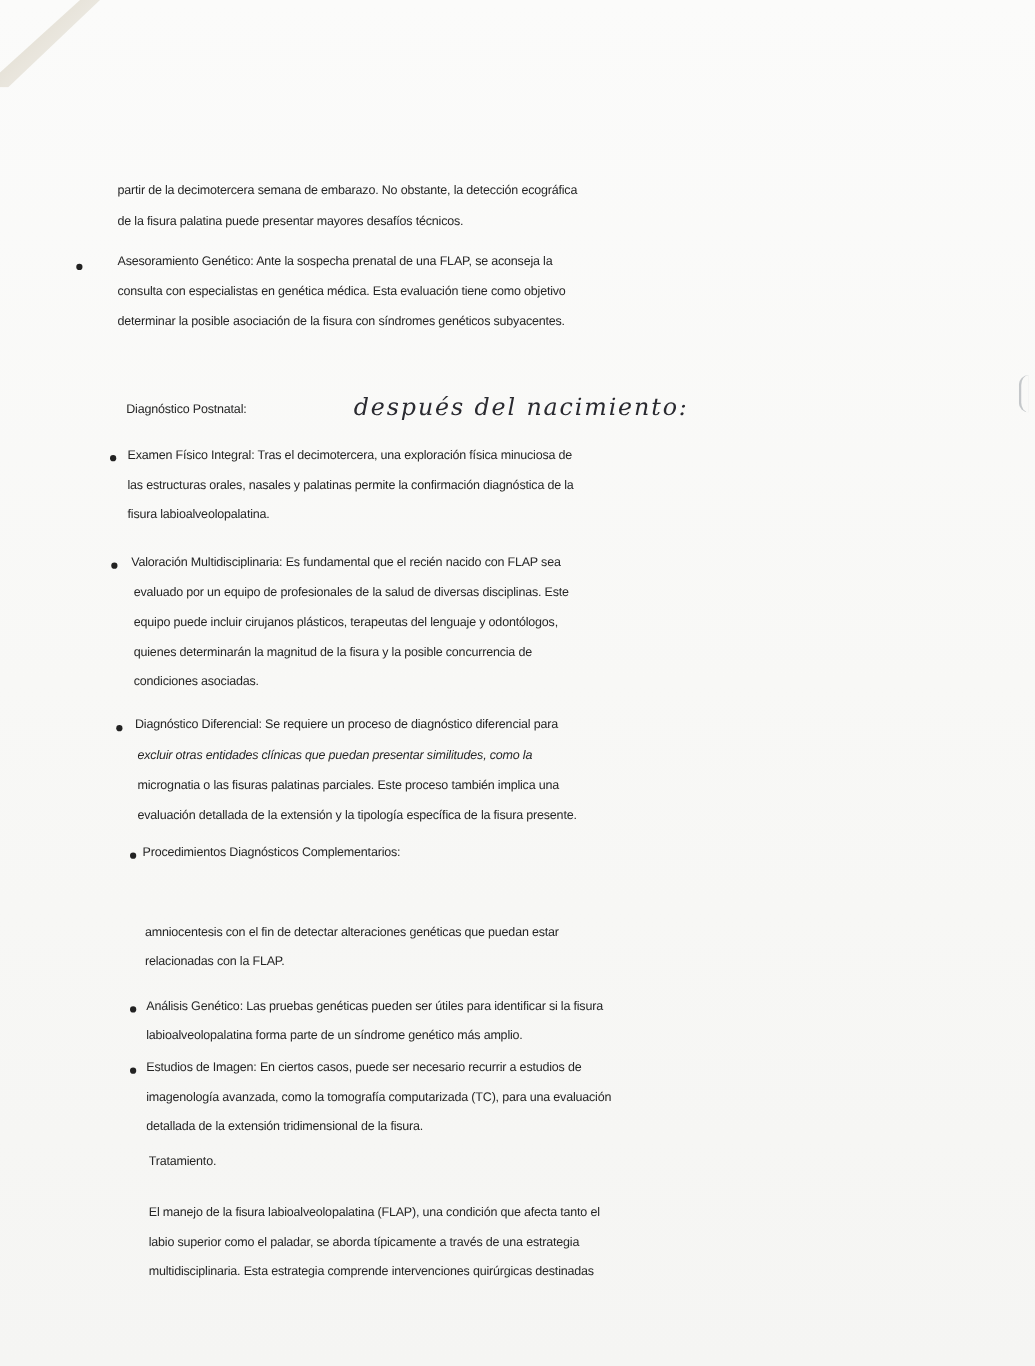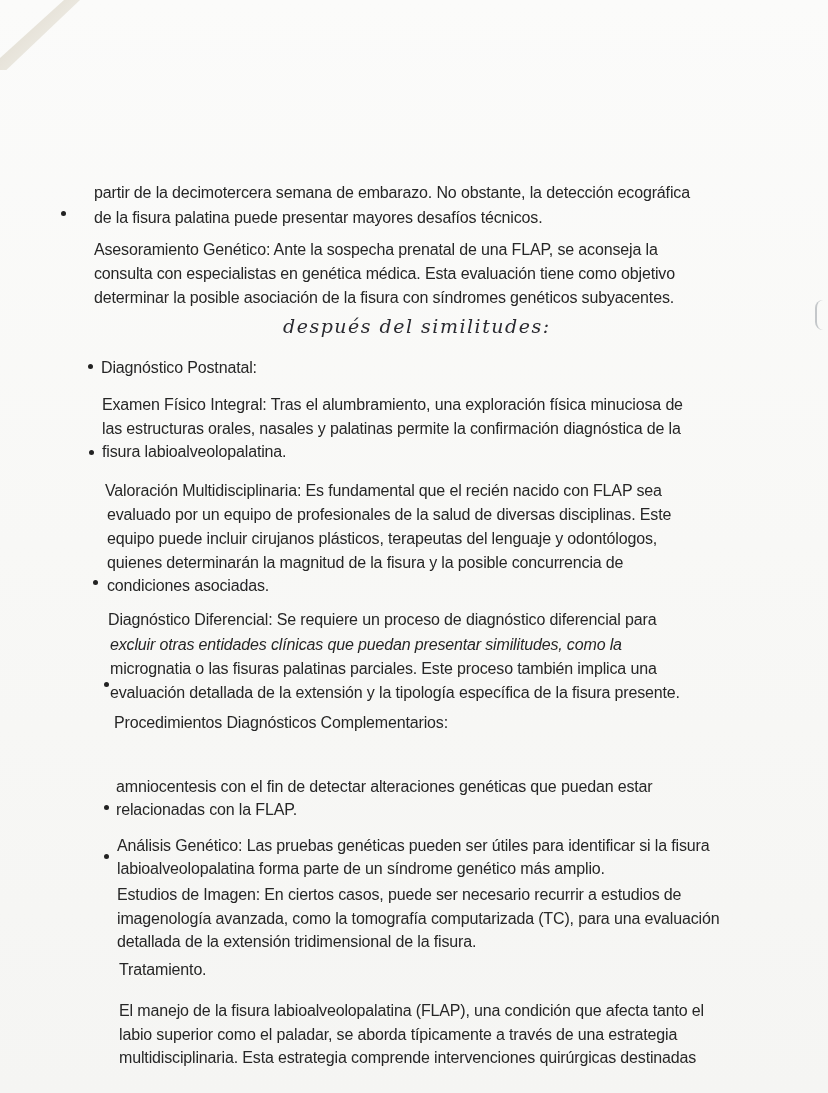--- a/index.html
+++ b/index.html
@@ -32,26 +32,25 @@
     .edge-mark {
       position: absolute;
       left: 815px; top: 300px;
       width: 6px; height: 30px;
       border-left: 2px solid #9aa0a6;
       border-radius: 10px 0 0 10px;
       opacity: 0.55;
     }
     .line {
       position: absolute;
-      font-size: 16px;
+      font-size: 10px;
       line-height: 20px;
       white-space: nowrap;
       letter-spacing: -0.15px;
       color: #262626;
-      margin-top: 40px;
     }
     .bullet {
       position: absolute;
       width: 5px; height: 5px;
       border-radius: 50%;
       background: #222;
     }
     .handwriting {
       position: absolute;
       font-family: "DejaVu Serif", serif;
@@ -71,24 +70,24 @@
 
   <div class="line" style="left:94px; top:143px;">partir de la decimotercera semana de embarazo. No obstante, la detección ecográfica</div>
   <div class="line" style="left:94px; top:168px;">de la fisura palatina puede presentar mayores desafíos técnicos.</div>
 
   <span class="bullet" style="left:61px; top:211px;"></span>
   <div class="line" style="left:94px; top:200px;">Asesoramiento Genético: Ante la sospecha prenatal de una FLAP, se aconseja la</div>
   <div class="line" style="left:94px; top:248px;">determinar la posible asociación de la fisura con síndromes genéticos subyacentes.</div>
   <div class="line" style="left:94px; top:224px;">consulta con especialistas en genética médica. Esta evaluación tiene como objetivo</div>
 
   <div class="line" style="left:101px; top:318px;">Diagnóstico Postnatal:</div>
-  <div class="handwriting" style="left:283px; top:315px;">después del similitudes:</div>
+  <div class="handwriting" style="left:283px; top:315px;">después del nacimiento:</div>
 
   <span class="bullet" style="left:88px; top:364px;"></span>
-  <div class="line" style="left:102px; top:355px;">Examen Físico Integral: Tras el alumbramiento, una exploración física minuciosa de</div>
+  <div class="line" style="left:102px; top:355px;">Examen Físico Integral: Tras el decimotercera, una exploración física minuciosa de</div>
   <div class="line" style="left:102px; top:379px;">las estructuras orales, nasales y palatinas permite la confirmación diagnóstica de la</div>
   <div class="line" style="left:102px; top:402px;">fisura labioalveolopalatina.</div>
 
   <span class="bullet" style="left:89px; top:450px;"></span>
   <div class="line" style="left:105px; top:441px;">Valoración Multidisciplinaria: Es fundamental que el recién nacido con FLAP sea</div>
   <div class="line" style="left:107px; top:465px;">evaluado por un equipo de profesionales de la salud de diversas disciplinas. Este</div>
   <div class="line" style="left:107px; top:489px;">equipo puede incluir cirujanos plásticos, terapeutas del lenguaje y odontólogos,</div>
   <div class="line" style="left:107px; top:513px;">quienes determinarán la magnitud de la fisura y la posible concurrencia de</div>
   <div class="line" style="left:107px; top:536px;">condiciones asociadas.</div>
 

